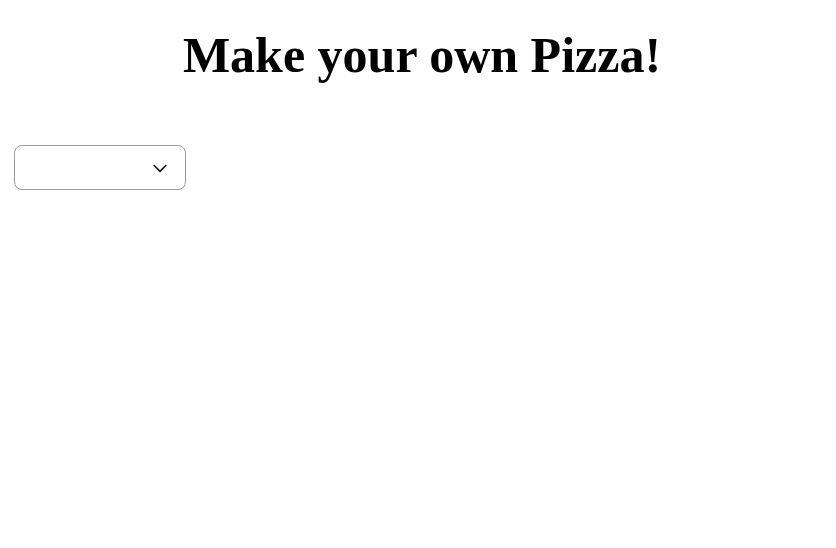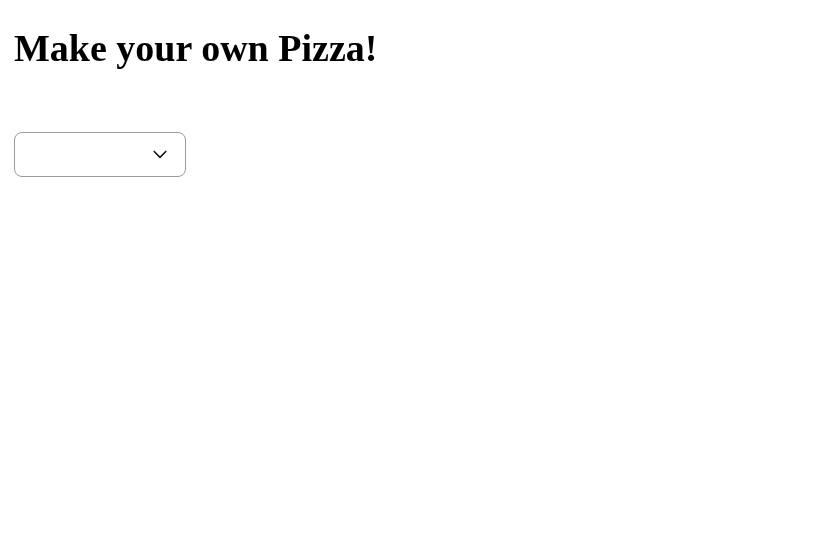--- a/index.html
+++ b/index.html
@@ -6,24 +6,25 @@
       box-sizing: border-box;
     }
     body {
       margin: 0;
       padding: 14px;
       font-family: "Times New Roman", Times, serif;
       background: #ffffff;
       color: #000000;
     }
     h1 {
-      font-size: 38px;
+      font-size: 50px;
       font-weight: bold;
-      margin: 14px 0 0 0;
+      margin: 14px 0 0 8px;
       line-height: 1.1;
+      text-align: center;
     }
     .dropdown {
       display: inline-flex;
       align-items: center;
       justify-content: flex-end;
       width: 172px;
       height: 45px;
       margin-top: 62px;
       padding: 0 14px;
       background: #ffffff;

